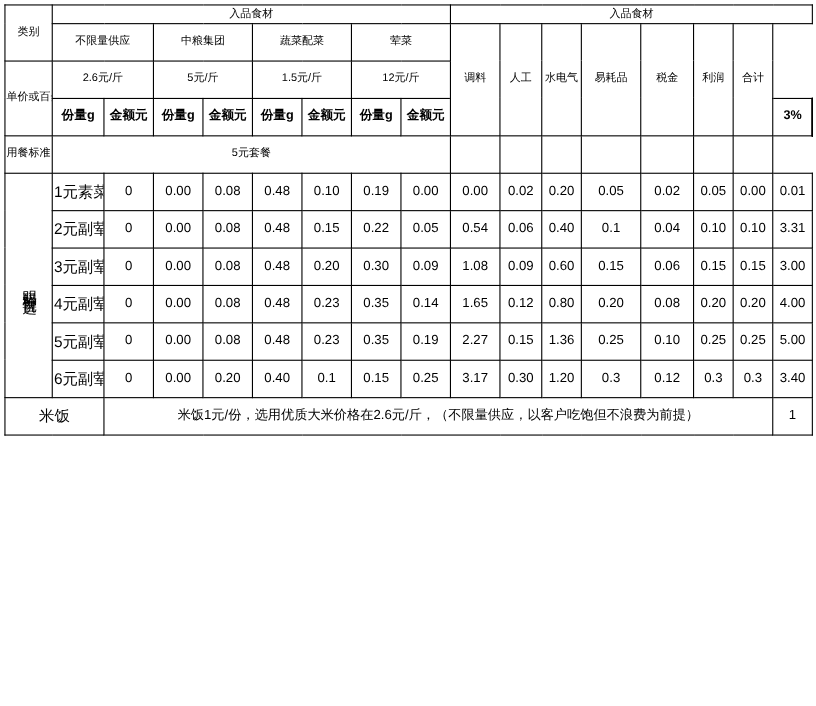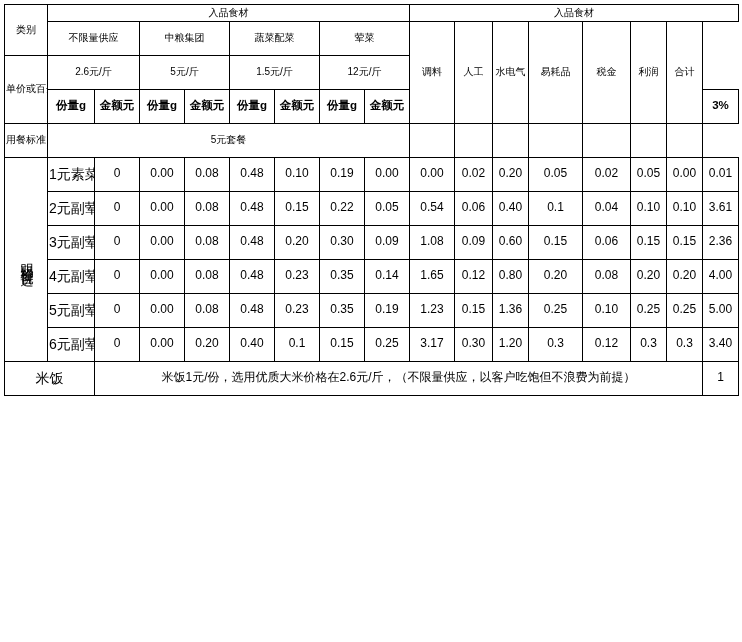--- a/index.html
+++ b/index.html
@@ -164,40 +164,40 @@
         <td class="num">0.15</td>
         <td class="num">0.22</td>
         <td class="num">0.05</td>
         <td class="num">0.54</td>
         <td class="num">0.06</td>
         <td class="num">0.40</td>
         <td class="num">0.1</td>
         <td class="num">0.04</td>
         <td class="num">0.10</td>
         <td class="num">0.10</td>
-        <td class="num">3.61</td>
+        <td class="num">3.31</td>
       </tr>
 
       <tr class="tall">
         <td class="rowlabel pad-cell">3元副荤</td>
         <td class="num">0</td>
         <td class="num">0.00</td>
         <td class="num">0.08</td>
         <td class="num">0.48</td>
         <td class="num">0.20</td>
         <td class="num">0.30</td>
         <td class="num">0.09</td>
         <td class="num">1.08</td>
         <td class="num">0.09</td>
         <td class="num">0.60</td>
         <td class="num">0.15</td>
         <td class="num">0.06</td>
         <td class="num">0.15</td>
         <td class="num">0.15</td>
-        <td class="num">2.36</td>
+        <td class="num">3.00</td>
       </tr>
 
       <tr class="tall">
         <td class="rowlabel pad-cell">4元副荤</td>
         <td class="num">0</td>
         <td class="num">0.00</td>
         <td class="num">0.08</td>
         <td class="num">0.48</td>
         <td class="num">0.23</td>
         <td class="num">0.35</td>
@@ -214,21 +214,21 @@
 
       <tr class="tall">
         <td class="rowlabel pad-cell">5元副荤</td>
         <td class="num">0</td>
         <td class="num">0.00</td>
         <td class="num">0.08</td>
         <td class="num">0.48</td>
         <td class="num">0.23</td>
         <td class="num">0.35</td>
         <td class="num">0.19</td>
-        <td class="num">1.23</td>
+        <td class="num">2.27</td>
         <td class="num">0.15</td>
         <td class="num">1.36</td>
         <td class="num">0.25</td>
         <td class="num">0.10</td>
         <td class="num">0.25</td>
         <td class="num">0.25</td>
         <td class="num">5.00</td>
       </tr>
 
       <tr class="tall">

